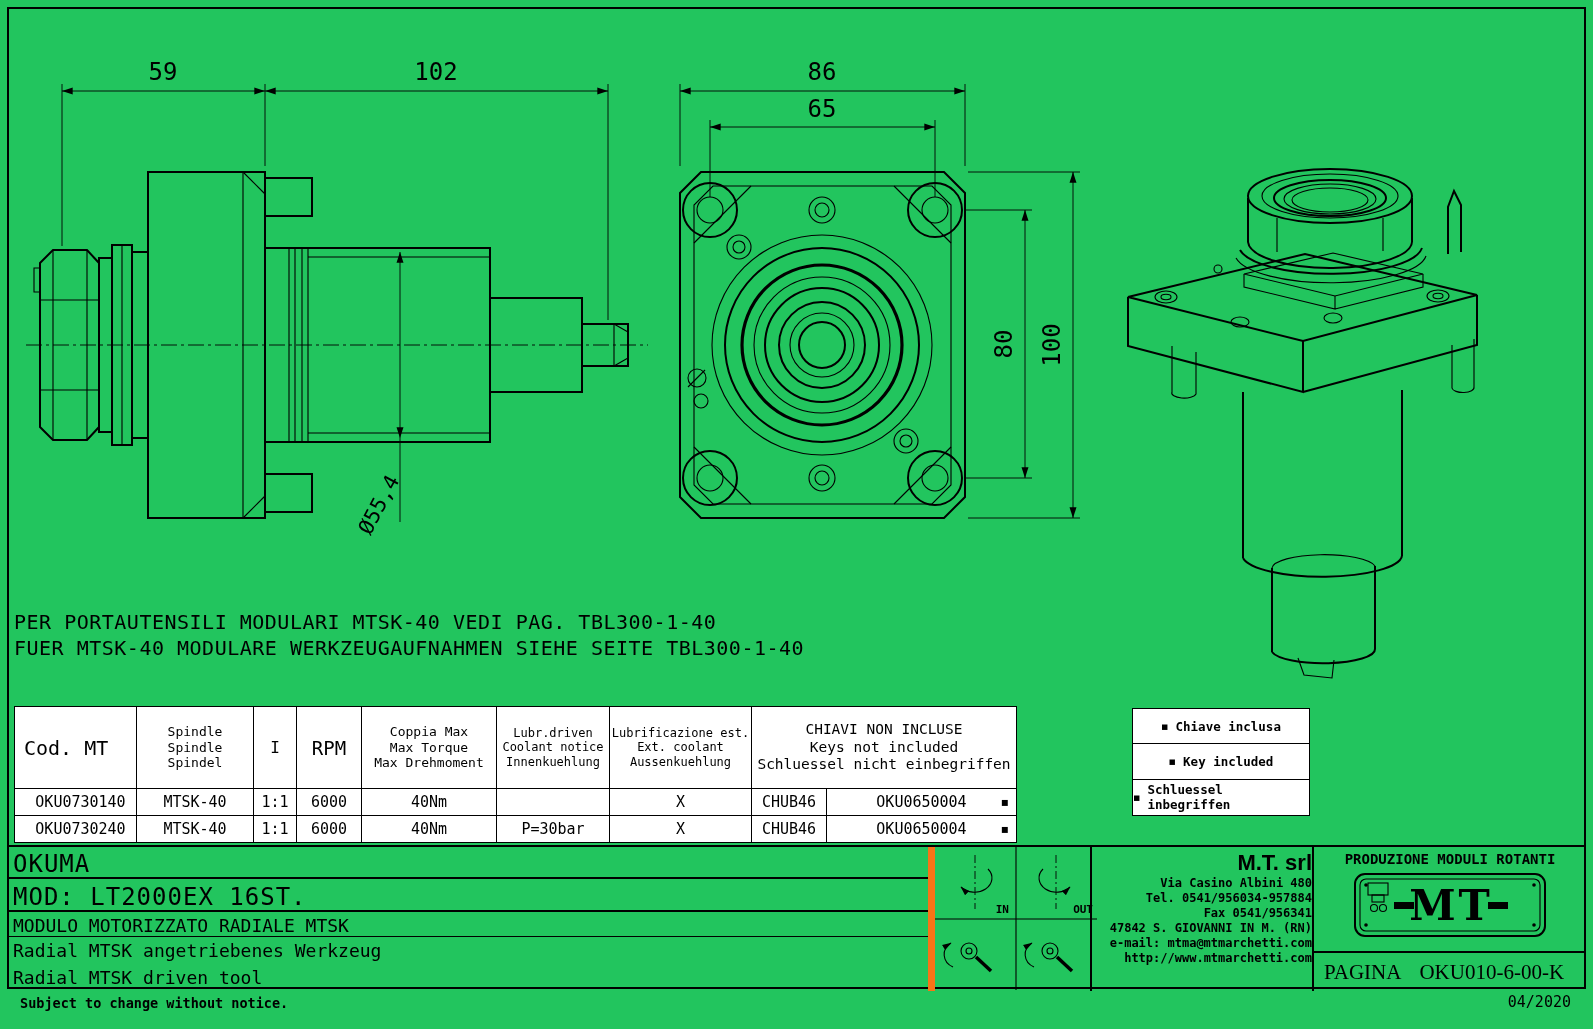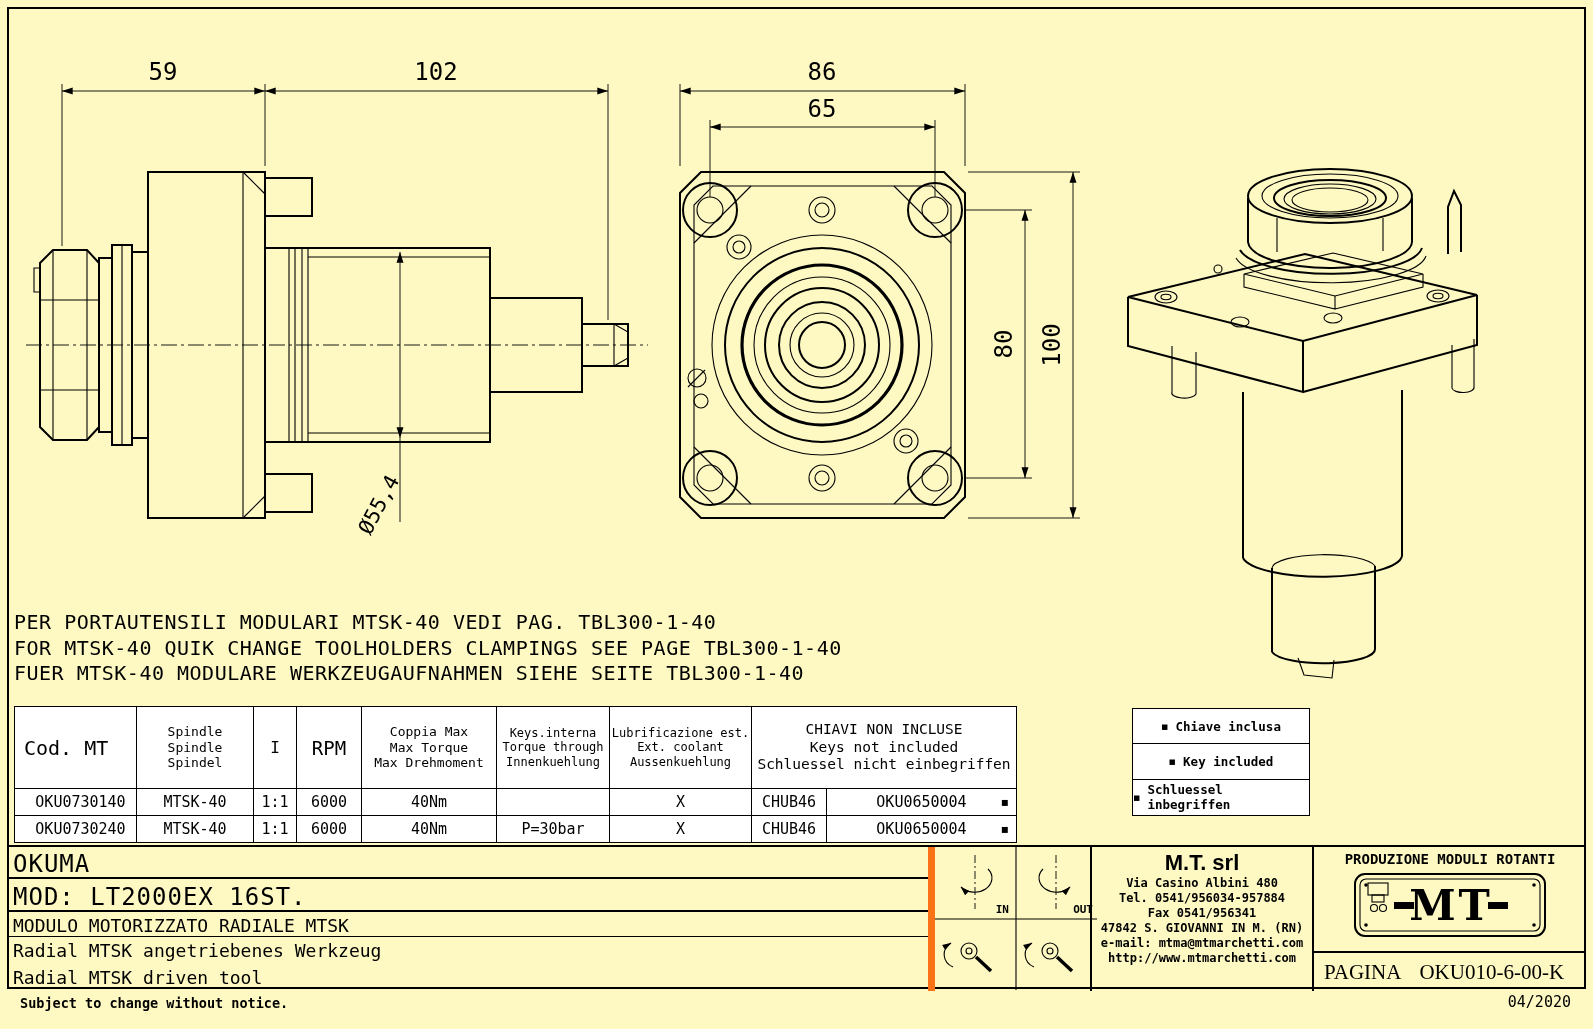--- a/index.html
+++ b/index.html
@@ -1,18 +1,18 @@
 <!DOCTYPE html>
 <html><head>
 <meta charset="utf-8">
 <style>
   * { margin:0; padding:0; box-sizing:border-box; }
   html,body { background:#fff; }
   body { width:1593px; height:1029px; font-family:"DejaVu Sans Mono",monospace; color:#000; }
-  #page { position:relative; width:1593px; height:1029px; background:#fef9c3; overflow:hidden; }
+  #page { position:relative; width:1593px; height:1029px; background:#22c55e; overflow:hidden; }
   #frame { position:absolute; left:7px; top:7px; width:1579px; height:982px; border:2.5px solid #000; }
 
   
   .s1 { stroke:#000; stroke-width:1.1; fill:none; }
   .s2 { stroke:#000; stroke-width:2; fill:none; }
   .s3 { stroke:#000; stroke-width:3.2; fill:none; }
   .cl  { stroke:#000; stroke-width:0.9; stroke-dasharray:16 4 3 4; fill:none; }
   .cl2 { stroke:#000; stroke-width:0.9; stroke-dasharray:8 3 2 3; fill:none; }
   .ext, .dim-line { stroke:#000; stroke-width:0.9; fill:none; }
   .dim { font-family:"DejaVu Sans Mono",monospace; font-size:24px; fill:#000; stroke:none; }
@@ -47,21 +47,21 @@
 
   
   #titleblock { position:absolute; left:7px; top:845px; width:1579px; height:144px; border-top:2.5px solid #000; }
   .tb-left { position:absolute; left:0; top:0; width:921px; height:144px; }
   .tb-brand { height:32px; border-bottom:2px solid #000; font-size:24px; letter-spacing:1px; padding:3px 0 0 6px; }
   .tb-model { height:33px; border-bottom:2.5px solid #000; font-size:24px; letter-spacing:1px; padding:4px 0 0 6px; }
   .tb-desc  { height:25px; border-bottom:1.5px solid #000; font-size:18px; padding:3px 0 0 6px; }
   .tb-desc.last { border-bottom:none; height:27px; }
   .tb-rotation { position:absolute; left:921px; top:0; width:162px; height:144px; border-left:7px solid #f97316; }
   .tbsm { font-family:"DejaVu Sans Mono",monospace; font-size:11px; font-weight:bold; fill:#000; stroke:none; }
-  .tb-company { position:absolute; left:1083px; top:0; width:222px; height:144px; border-left:2px solid #000; text-align:center; }
+  .tb-company { position:absolute; left:1083px; top:0; width:222px; height:144px; border-left:2px solid #000; text-align:right; }
   .tb-co-name { font-family:"Liberation Sans",sans-serif; font-weight:bold; font-size:22px; margin-top:3px; }
   .tb-co-line { font-size:12px; font-weight:bold; line-height:15px; }
   .tb-right { position:absolute; left:1305px; top:0; width:274px; height:144px; border-left:2px solid #000; }
   .tb-production { text-align:center; font-size:14px; font-weight:bold; padding-top:4px; }
   .tb-logo-wrap { display:flex; justify-content:center; margin-top:3px; height:74px; }
   .logo-mt { font-family:"DejaVu Serif",serif; font-weight:bold; font-size:42px; letter-spacing:3px; fill:#000; stroke:none; }
   .tb-pagina { position:absolute; left:0; bottom:0; width:100%; height:40px; border-top:2px solid #000; display:flex; align-items:center; gap:18px; padding-left:10px; font-size:21px;font-family:Liberation Serif, serif; }
 
   
   #footer-note { position:absolute; left:20px; top:995px; font-size:13.5px; font-weight:bold; }
@@ -230,21 +230,20 @@
       <path class="s1" d="M1272,568 A52,14 0 0,1 1375,566"></path>
       <line class="s2" x1="1272" y1="568" x2="1272" y2="652"></line>
       <line class="s2" x1="1375" y1="566" x2="1375" y2="649"></line>
       <path class="s2" d="M1272,652 A52,14 0 0,0 1375,649"></path>
       <path class="s1" d="M1298,658 L1304,675 L1332,678 L1334,660"></path>
     </g>
   </svg>
 
   <div id="notes">
     <div>PER PORTAUTENSILI MODULARI MTSK-40 VEDI PAG. TBL300-1-40</div>
-    <div>FOR MTSK-40 QUIK CHANGE TOOLHOLDERS CLAMPINGS SEE PAGE TBL300-1-40</div>
     <div>FUER MTSK-40 MODULARE WERKZEUGAUFNAHMEN SIEHE SEITE TBL300-1-40</div>
   </div>
 
   <table id="spec-table">
     <colgroup>
       <col style="width:122px">
         <col style="width:117px">
         <col style="width:43px">
         <col style="width:65px">
         <col style="width:135px">
@@ -268,22 +267,22 @@
           </th>
         <th>
             <div class="h-rpm">RPM</div>
           </th>
         <th>
           <div class="h3">Coppia Max</div>
           <div class="h3">Max Torque</div>
           <div class="h3">Max Drehmoment</div>
         </th>
         <th>
-          <div class="h3s">Keys.interna</div>
-          <div class="h3s">Torque through</div>
+          <div class="h3s">Lubr.driven</div>
+          <div class="h3s">Coolant notice</div>
           <div class="h3s">Innenkuehlung</div>
         </th>
         <th>
           <div class="h3s">Lubrificazione est.</div>
           <div class="h3s">Ext. coolant</div>
           <div class="h3s">Aussenkuehlung</div>
         </th>
         <th colspan="2">
           <div class="h-keys">CHIAVI NON INCLUSE</div>
           <div class="h-keys">Keys not included</div>

